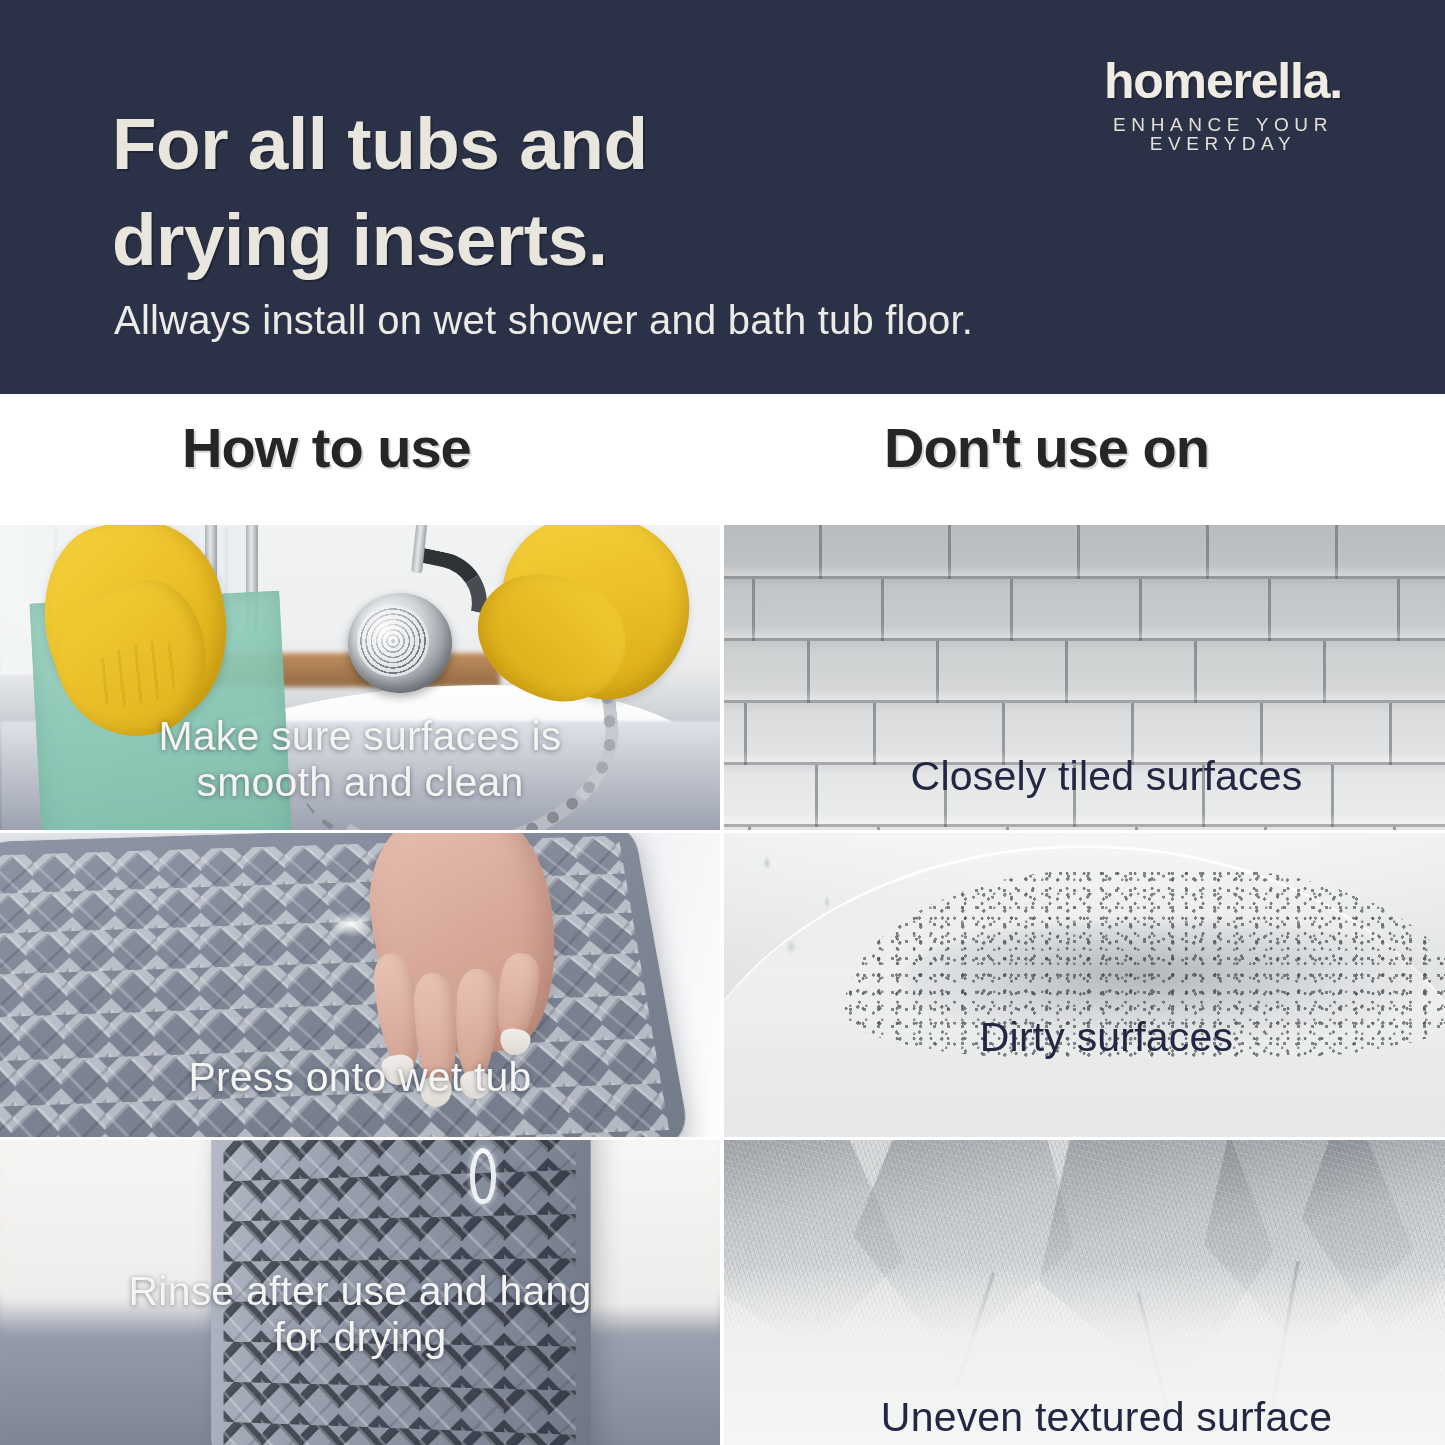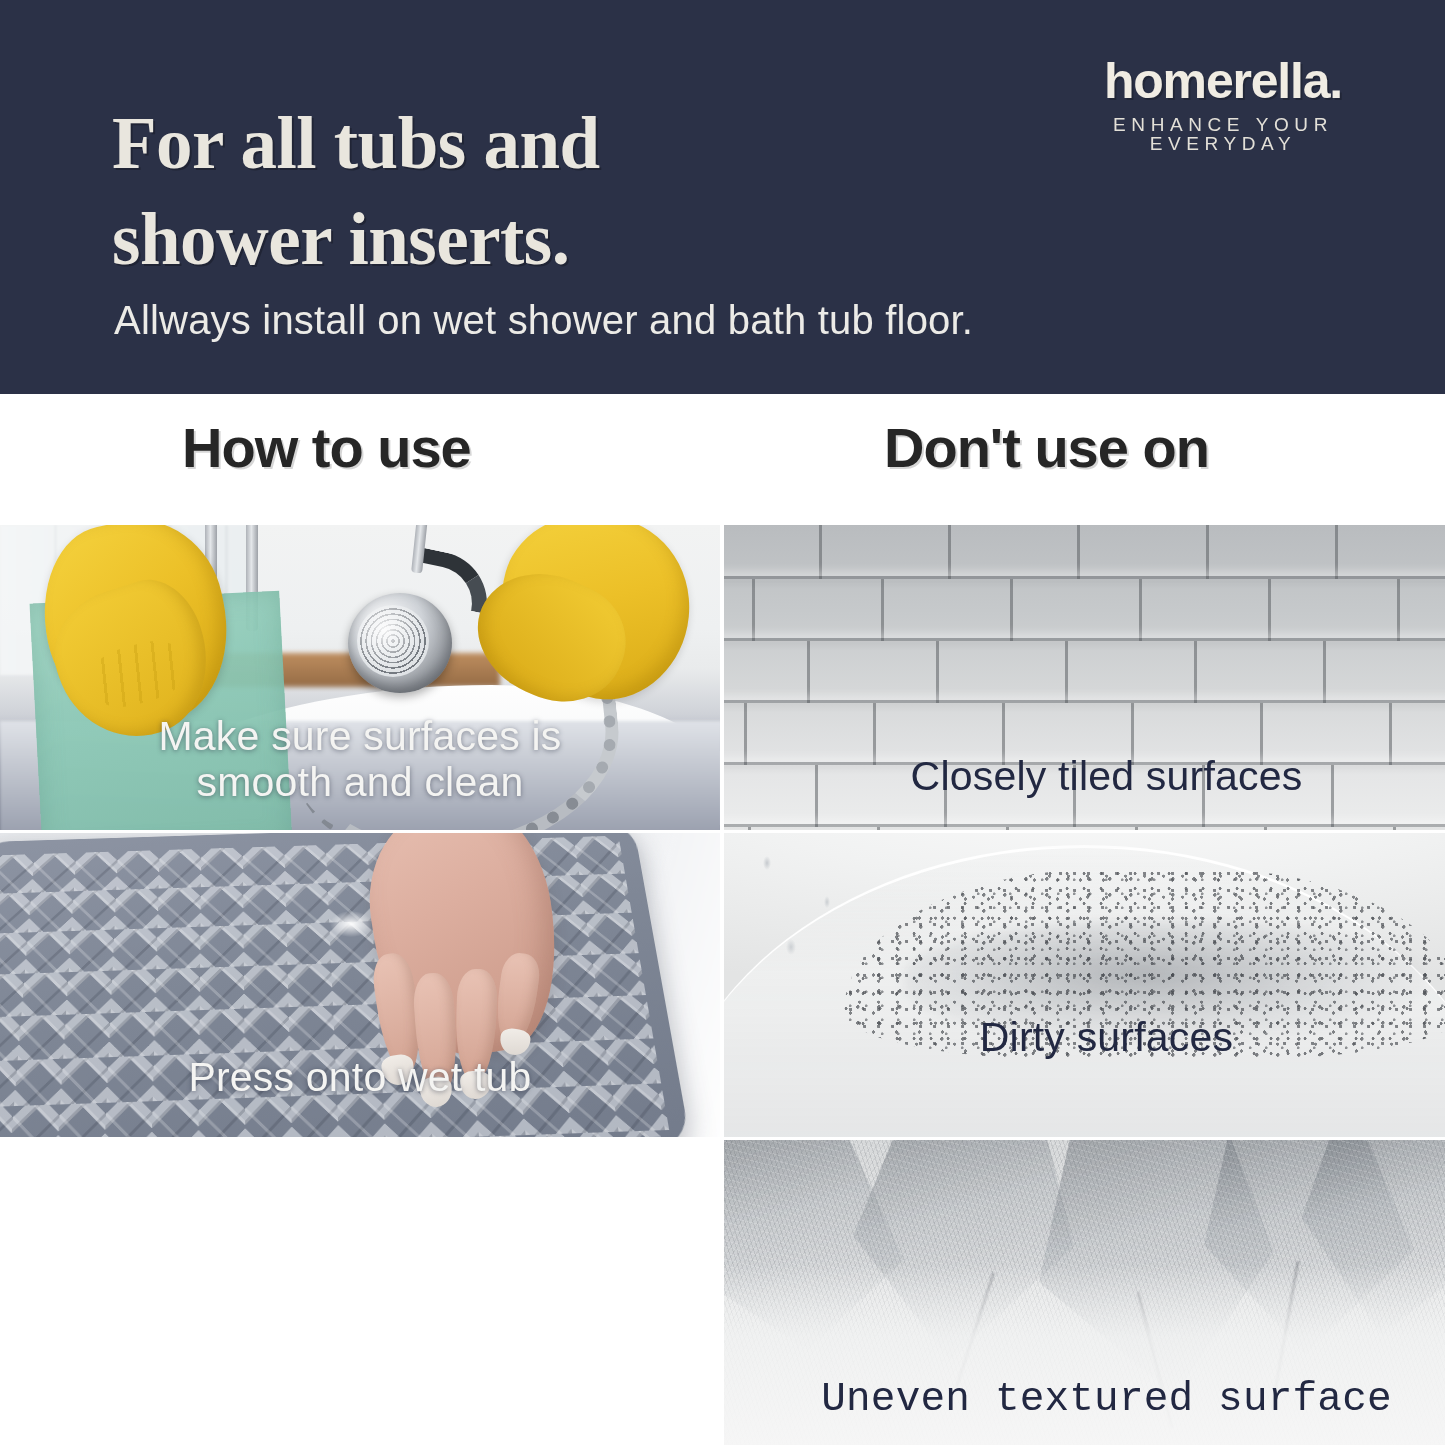--- a/index.html
+++ b/index.html
@@ -36,21 +36,21 @@
     left: 112px;
     top: 96px;
     width: 780px;
     color: #e9e6de;
     font-size: 73px;
     font-weight: bold;
     line-height: 1.32;
     letter-spacing: -0.5px;
     text-shadow: 2px 2px 0 rgba(0,0,0,0.25);
   }
-  .headline .hl-line { display: block; font-family: Liberation Serif, serif; }
+  .headline .hl-line { display: block; }
 
   .subhead {
     position: absolute;
     left: 114px;
     top: 296px;
     width: 1150px;
     color: #ecebe7;
     font-size: 40px;
     font-weight: 400;
     line-height: 1.2;
@@ -142,21 +142,21 @@
     color: #f4f4f2;
     text-shadow: 0 1px 5px rgba(40,46,64,0.55);
   }
   .caption.dark { color: #222842; margin-left: 44px; }
 
   .cap-a { bottom: 24px; }
   .cap-b { bottom: 36px; }
   .cap-c { bottom: 30px; }
   .cap-d { bottom: 84px; }
   .cap-e { bottom: 76px; }
-  .cap-f { bottom: 22px; font-family: Liberation Mono, monospace; }
+  .cap-f { bottom: 4px; }
 
   
   .bg-bathroom {
     background:
       linear-gradient(180deg,
         #f2f3f3 0%, #eef0f1 34%, #e9ebec 47%,
         #cfd2d8 62%, #8d92a1 80%, #717788 100%);
   }
   .bath-tile-wall {
     position: absolute; left: 0; top: 0; width: 250px; height: 150px;
@@ -474,21 +474,21 @@
 </style>
 </head>
 <body>
 
 <div class="poster">
 
   <div class="header-band">
 
     <div class="headline">
       <span class="hl-line">For all tubs and</span>
-      <span class="hl-line">shower inserts.</span>
+      <span class="hl-line">drying inserts.</span>
     </div>
 
     <div class="subhead">Allways install on wet shower and bath tub floor.</div>
 
     <div class="logo">
       <span class="logo-word">homerella.</span>
       <span class="logo-tag">ENHANCE YOUR EVERYDAY</span>
     </div>
   </div>
 
@@ -537,20 +537,33 @@
         <div class="finger f3"></div>
         <div class="finger f4"></div>
         <div class="nail n1"></div>
         <div class="nail n2"></div>
         <div class="nail n3"></div>
         <div class="nail n4"></div>
       </div>
       <div class="caption light cap-b">Press onto wet tub</div>
     </div>
 
+    <div class="cell col-l row-3">
+      <div class="art bg-hang">
+        <div class="hang-wall-l"></div>
+        <div class="hang-wall-r"></div>
+        <div class="hang-mat">
+          <div class="hang-holes"></div>
+          <div class="hang-emboss"></div>
+        </div>
+        <div class="hook"></div>
+      </div>
+      <div class="caption light cap-d">Rinse after use and hang
+for drying</div>
+    </div>
 
     <div class="cell col-r row-1">
       <div class="art">
         <div class="bg-tile"></div>
         <div class="tile-rows">
           <div class="tile-row" style="top:-8px;  transform:translateX(-40px);"></div>
           <div class="tile-row" style="top:54px;  transform:translateX(22px);"></div>
           <div class="tile-row" style="top:116px; transform:translateX(-52px);"></div>
           <div class="tile-row" style="top:178px; transform:translateX(14px);"></div>
           <div class="tile-row" style="top:240px; transform:translateX(-44px);"></div>

